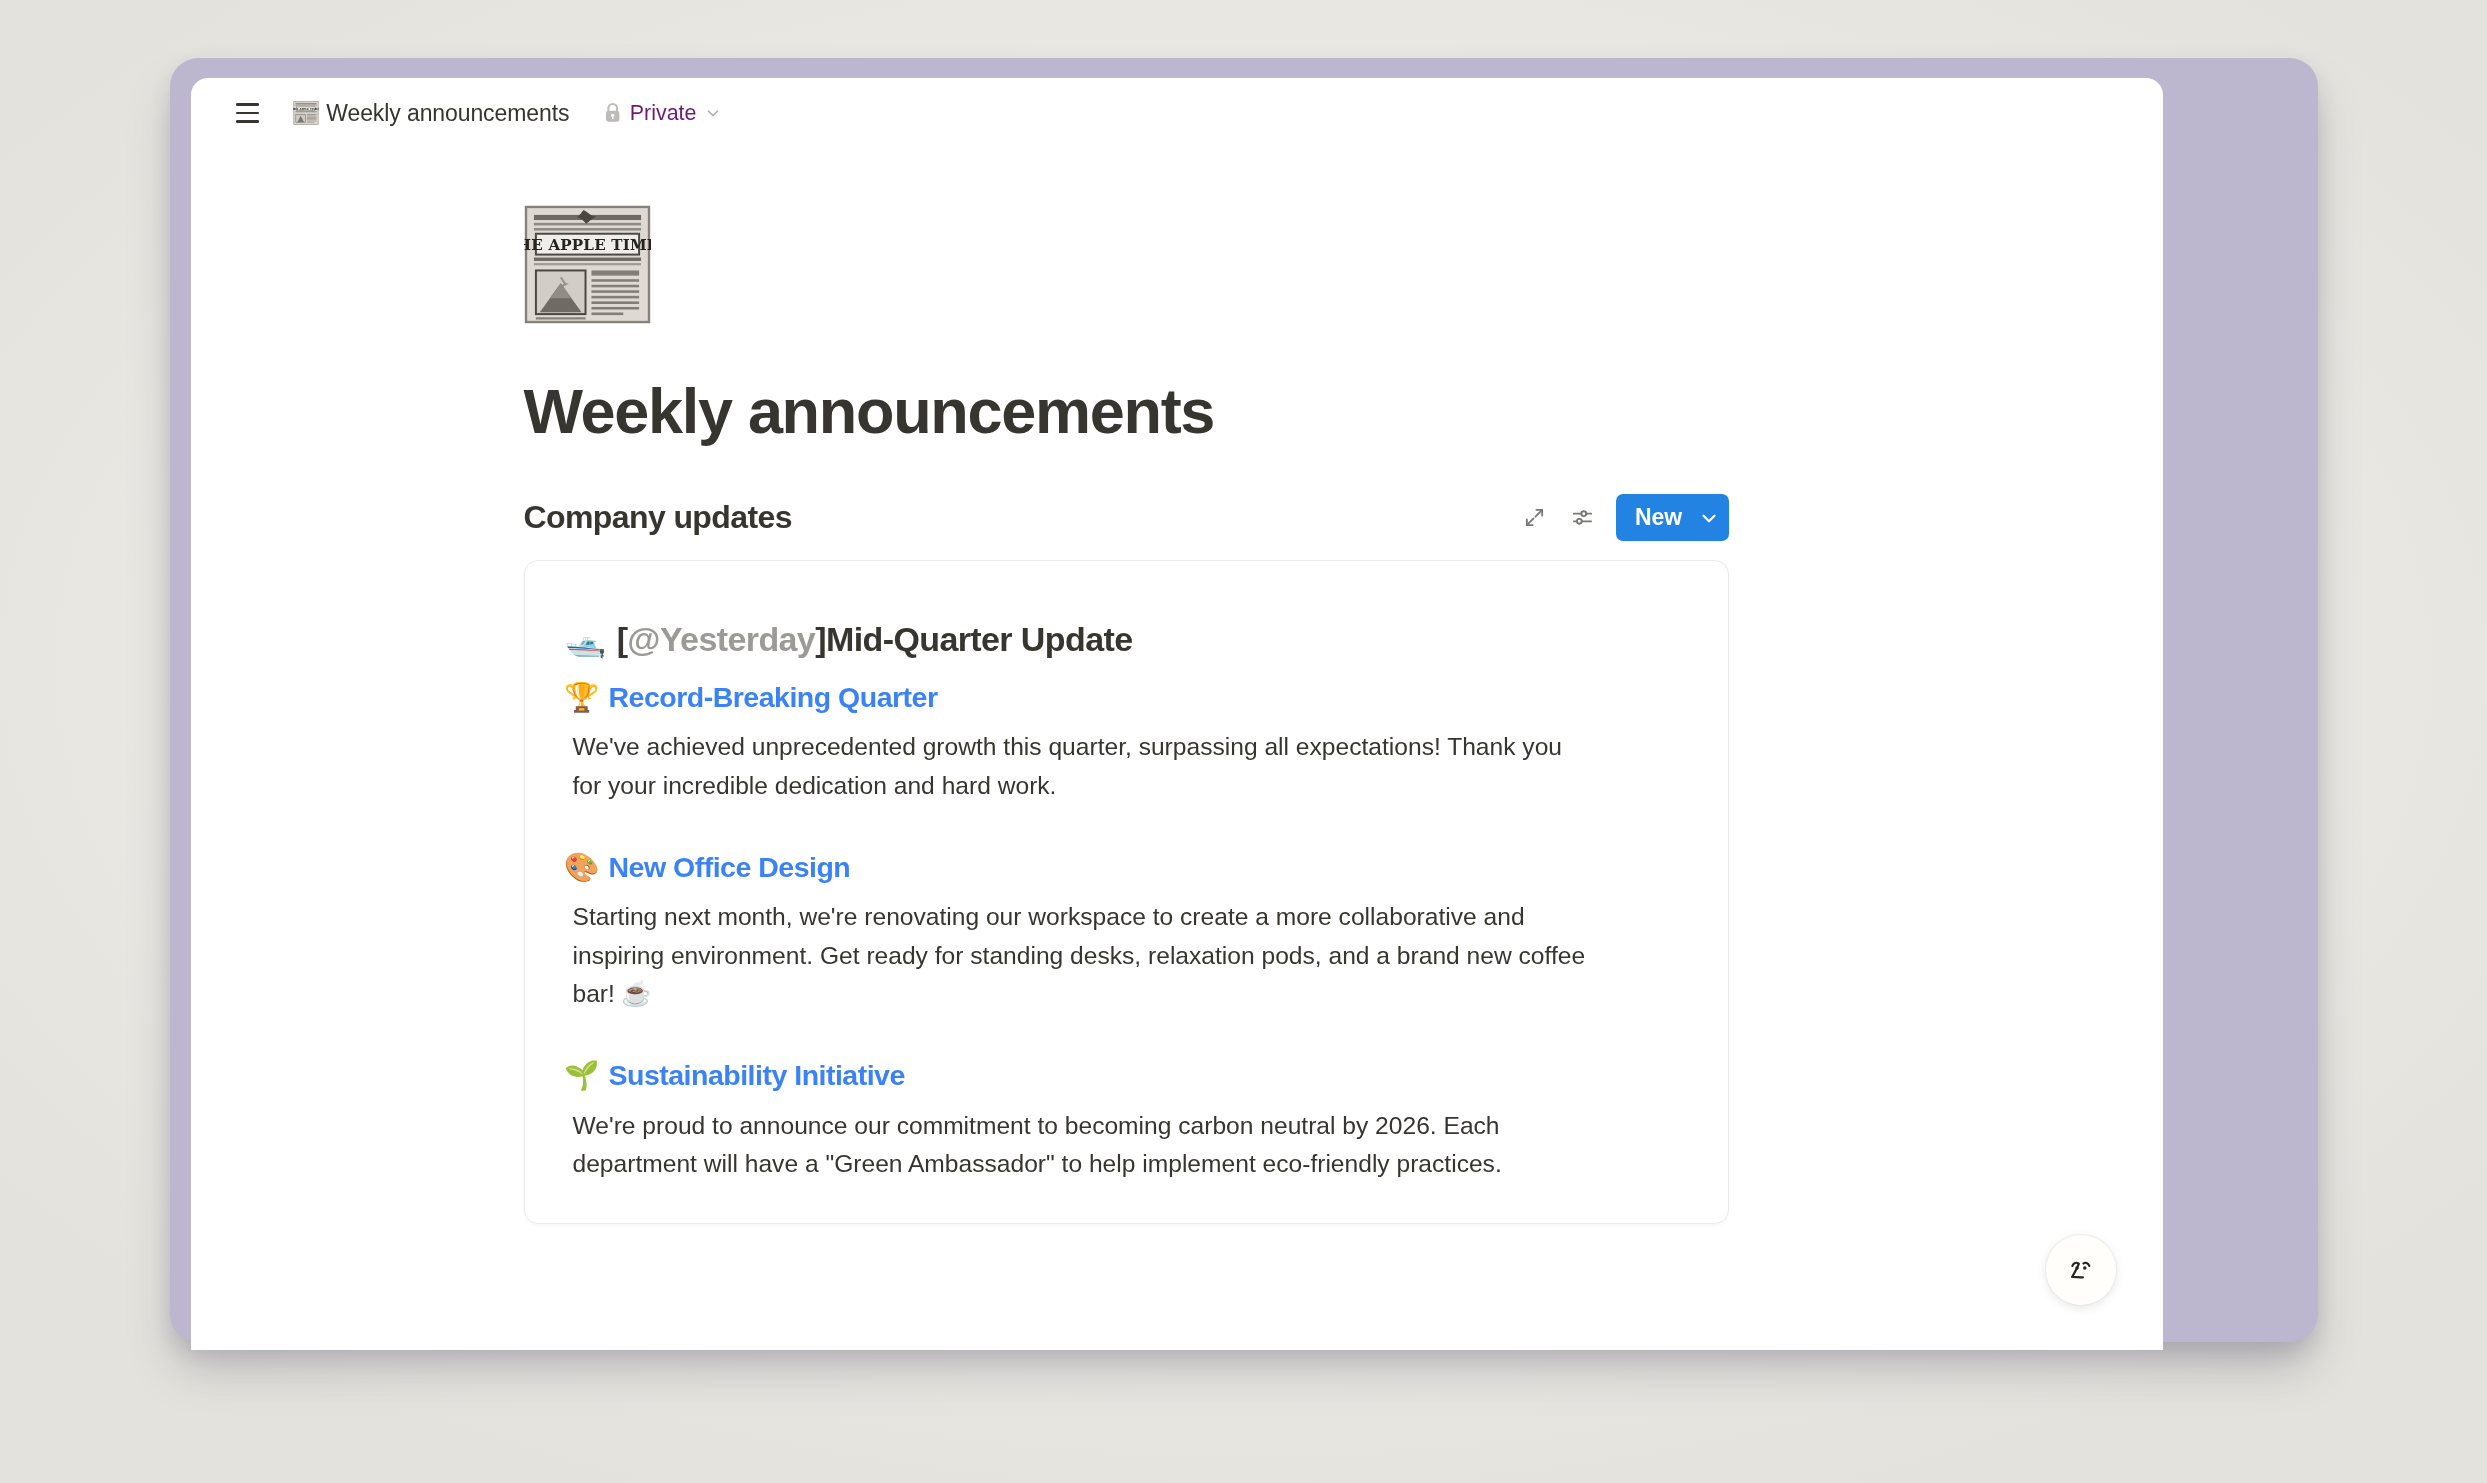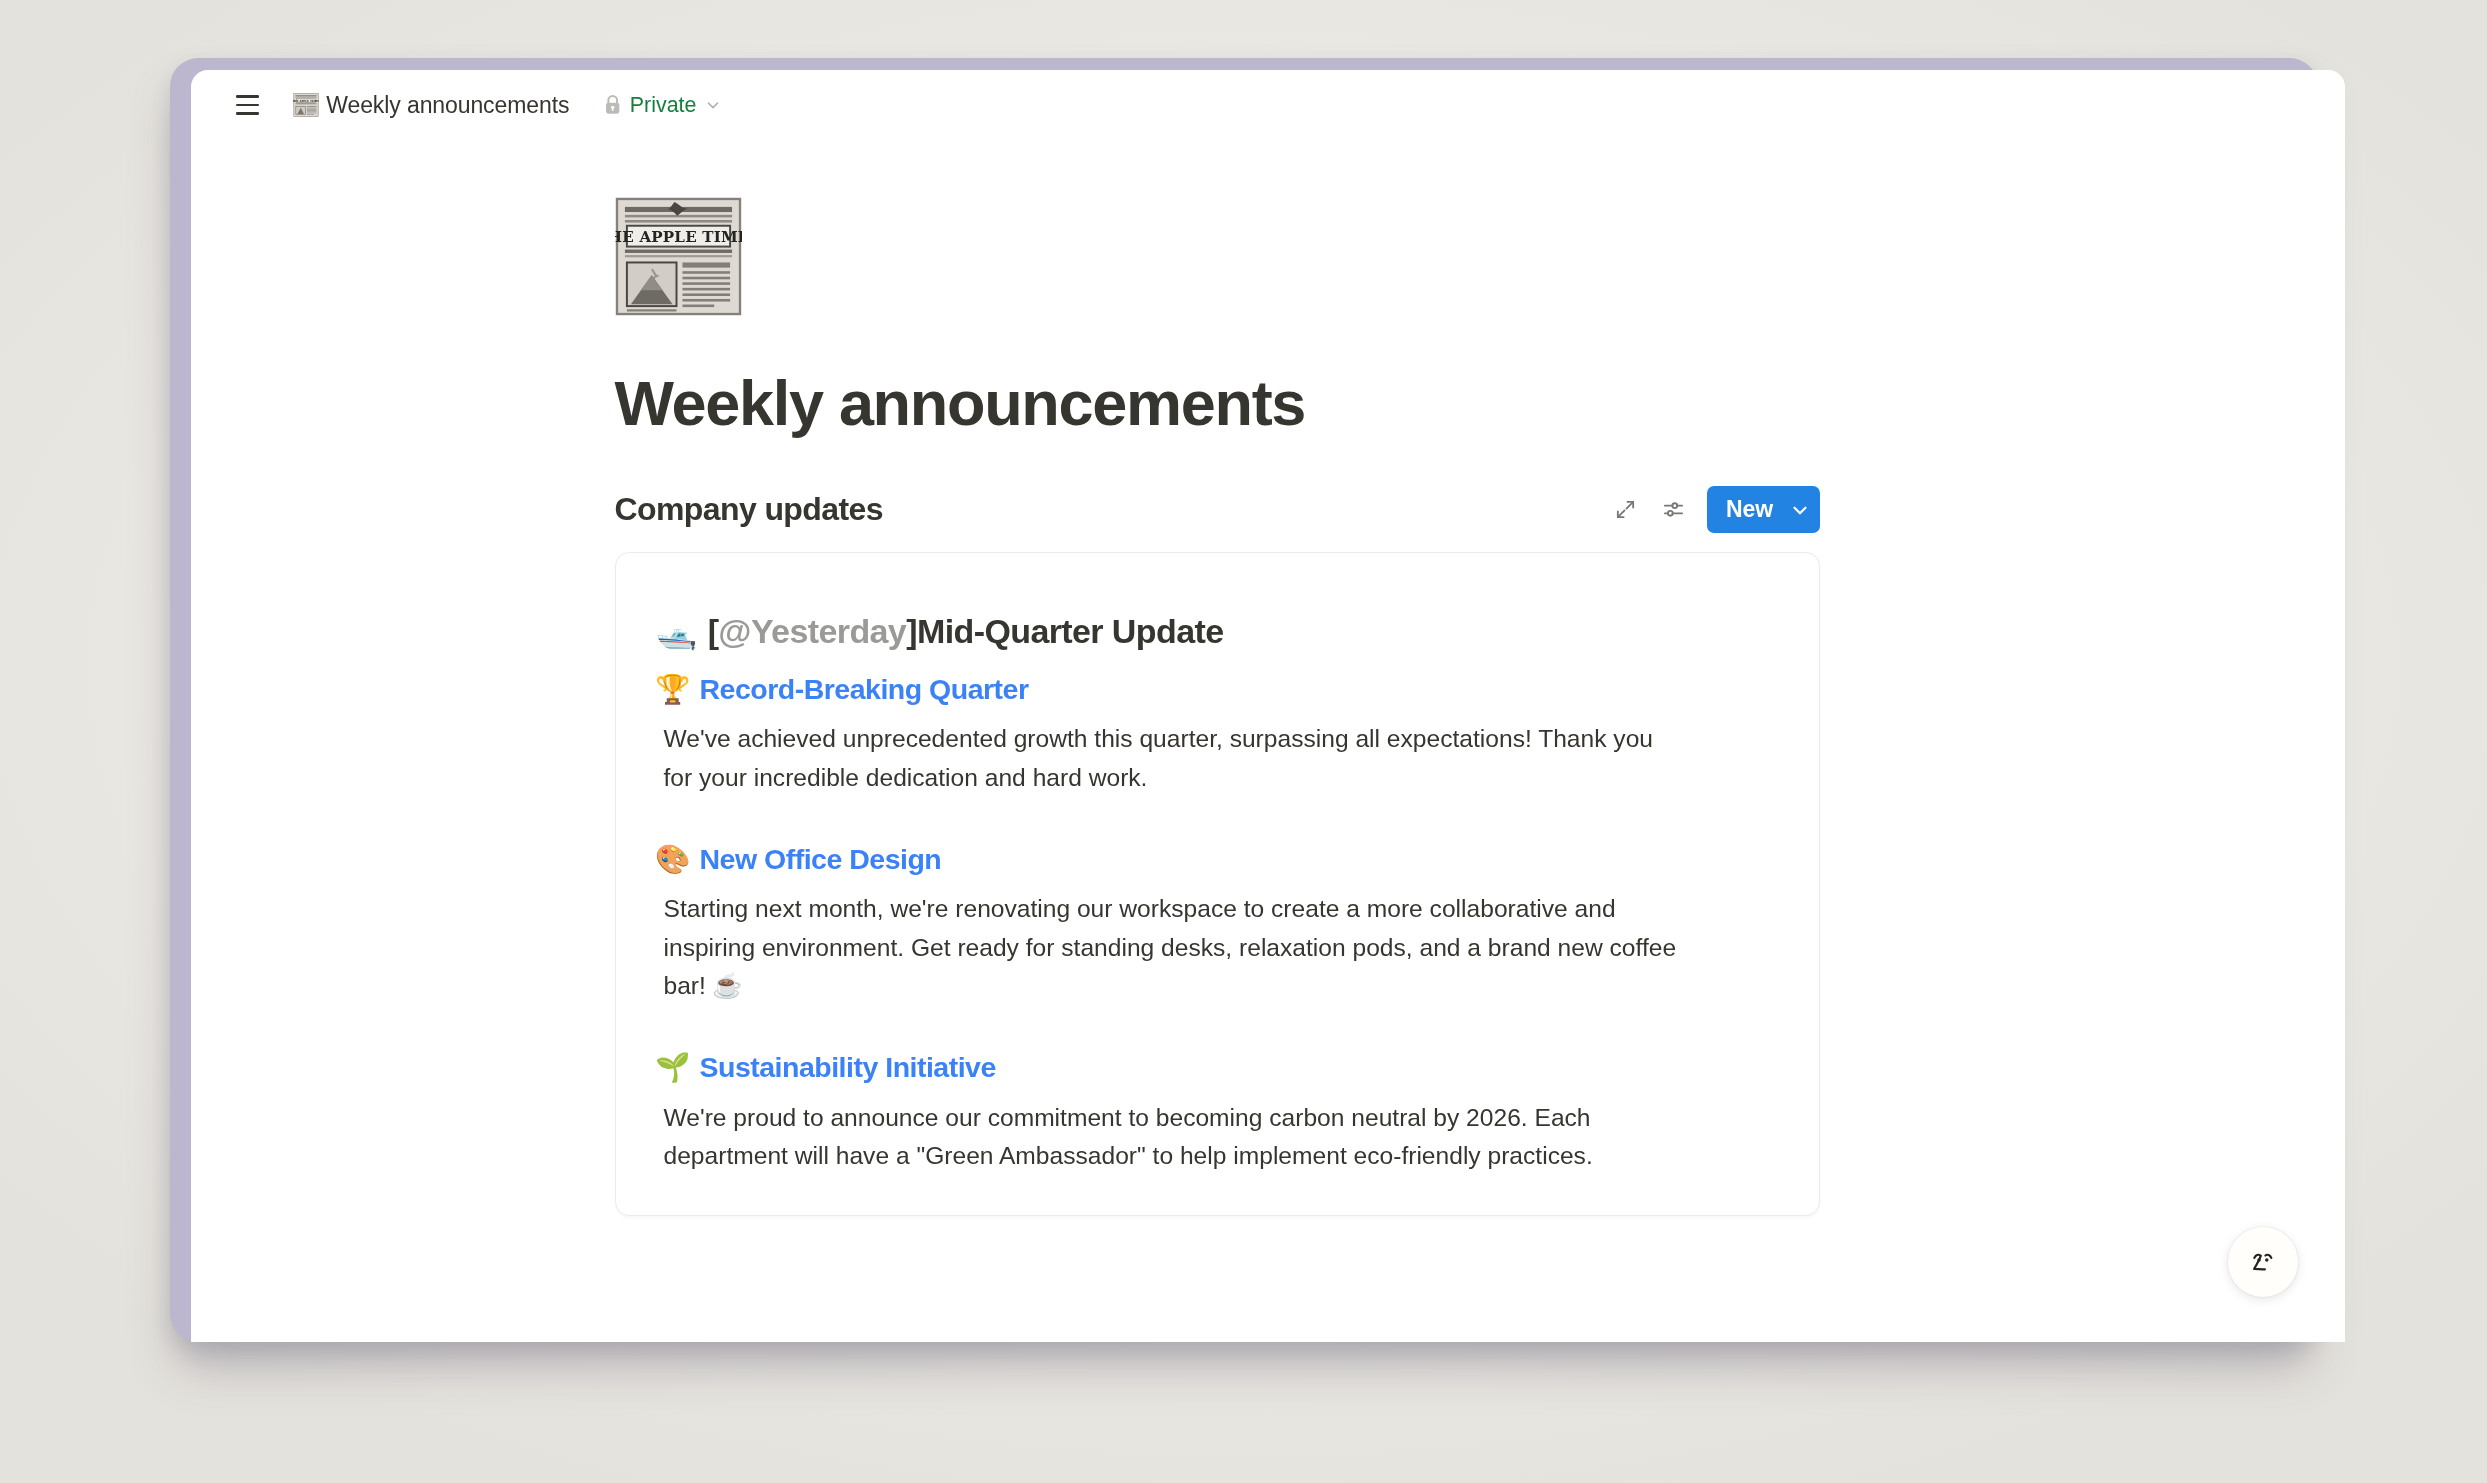--- a/index.html
+++ b/index.html
@@ -28,22 +28,22 @@
     background: #bcb6cf;
     border-radius: 28.5px;
     box-shadow:
       0 30px 45px -6.5px rgba(90, 85, 110, 0.34),
       0 9px 19.4px rgba(80, 75, 100, 0.14);
   }
 
   .window-inner {
     position: absolute;
     left: 191px;
-    top: 70px;
-    width: 2154px;
+    top: 78px;
+    width: 1972px;
     height: 1272px;
     background: #ffffff;
     border-top-left-radius: 17px;
     border-top-right-radius: 17px;
     overflow: hidden;
   }
 
   
   .topbar {
     position: relative;
@@ -109,21 +109,21 @@
     display: flex;
     align-items: center;
     gap: 7.1px;
     margin-left: 21px;
     cursor: pointer;
     padding: 3.9px 6.5px;
     border-radius: 5.2px;
   }
   .privacy-label {
     font-size: 21.4px;
-    color: #15803d;
+    color: #701a75;
     white-space: nowrap;
   }
 
   .topbar-right {
     margin-left: auto;
     display: flex;
     align-items: center;
     gap: 0;
   }
 

